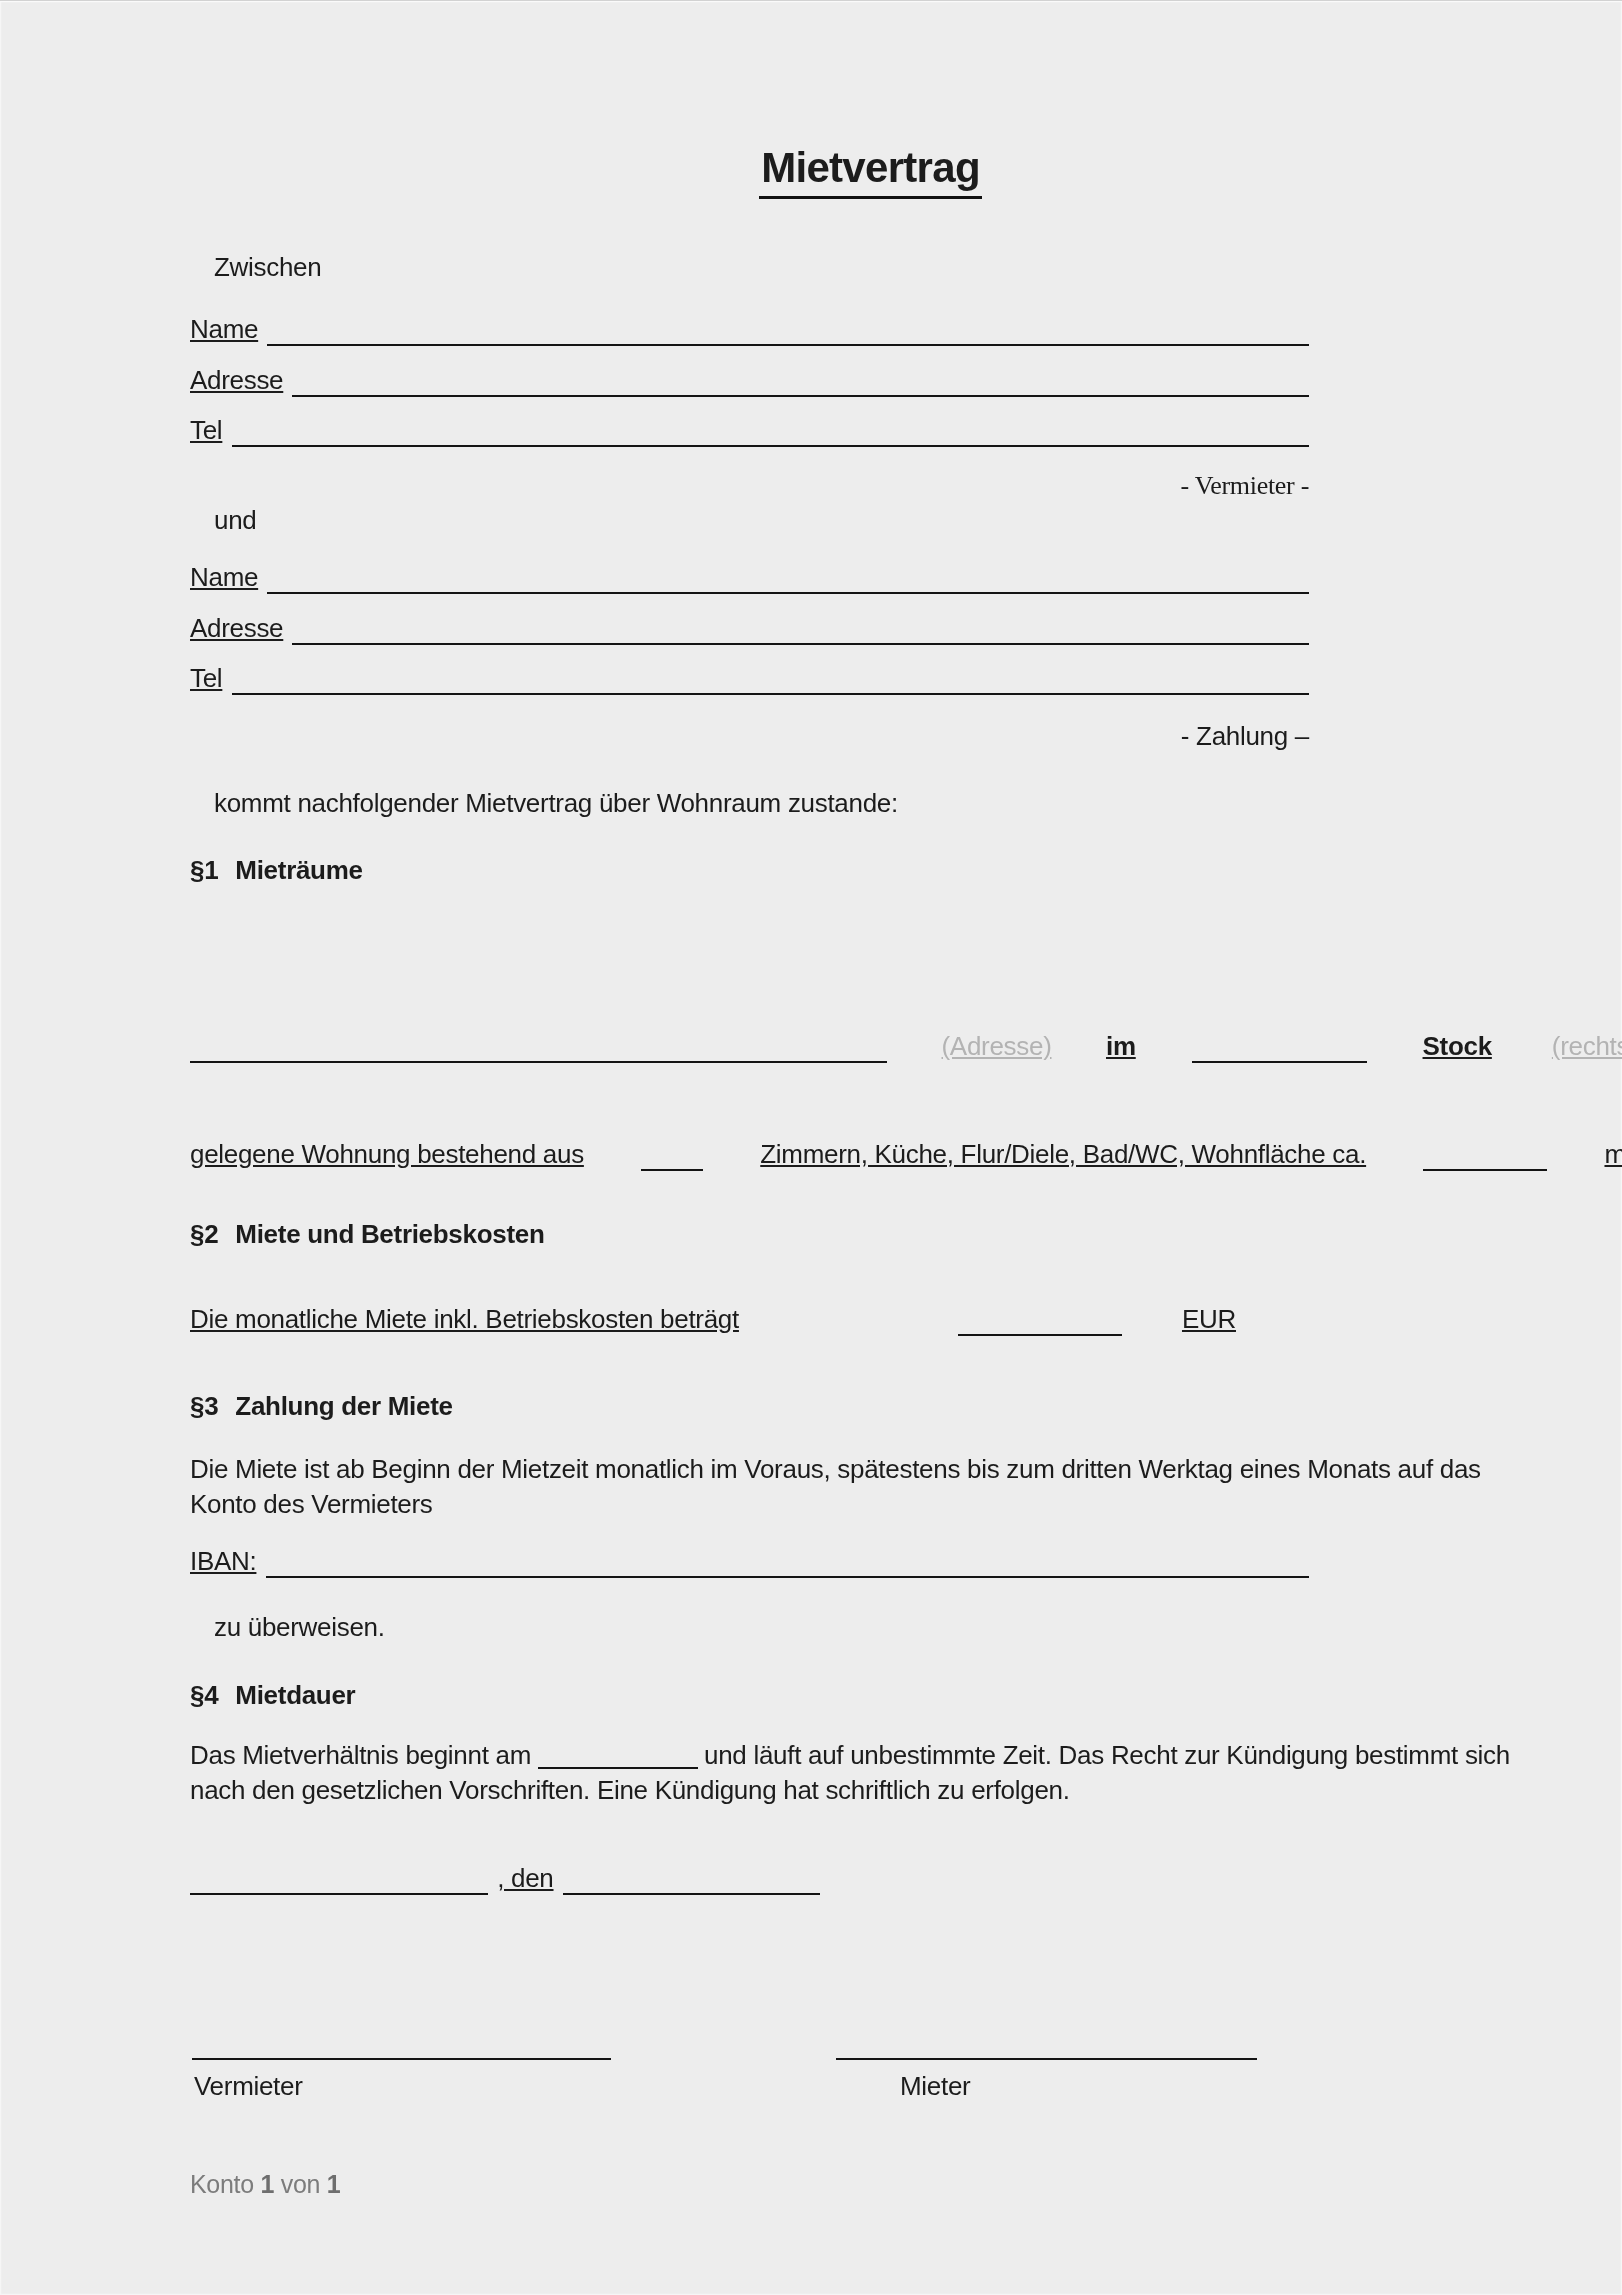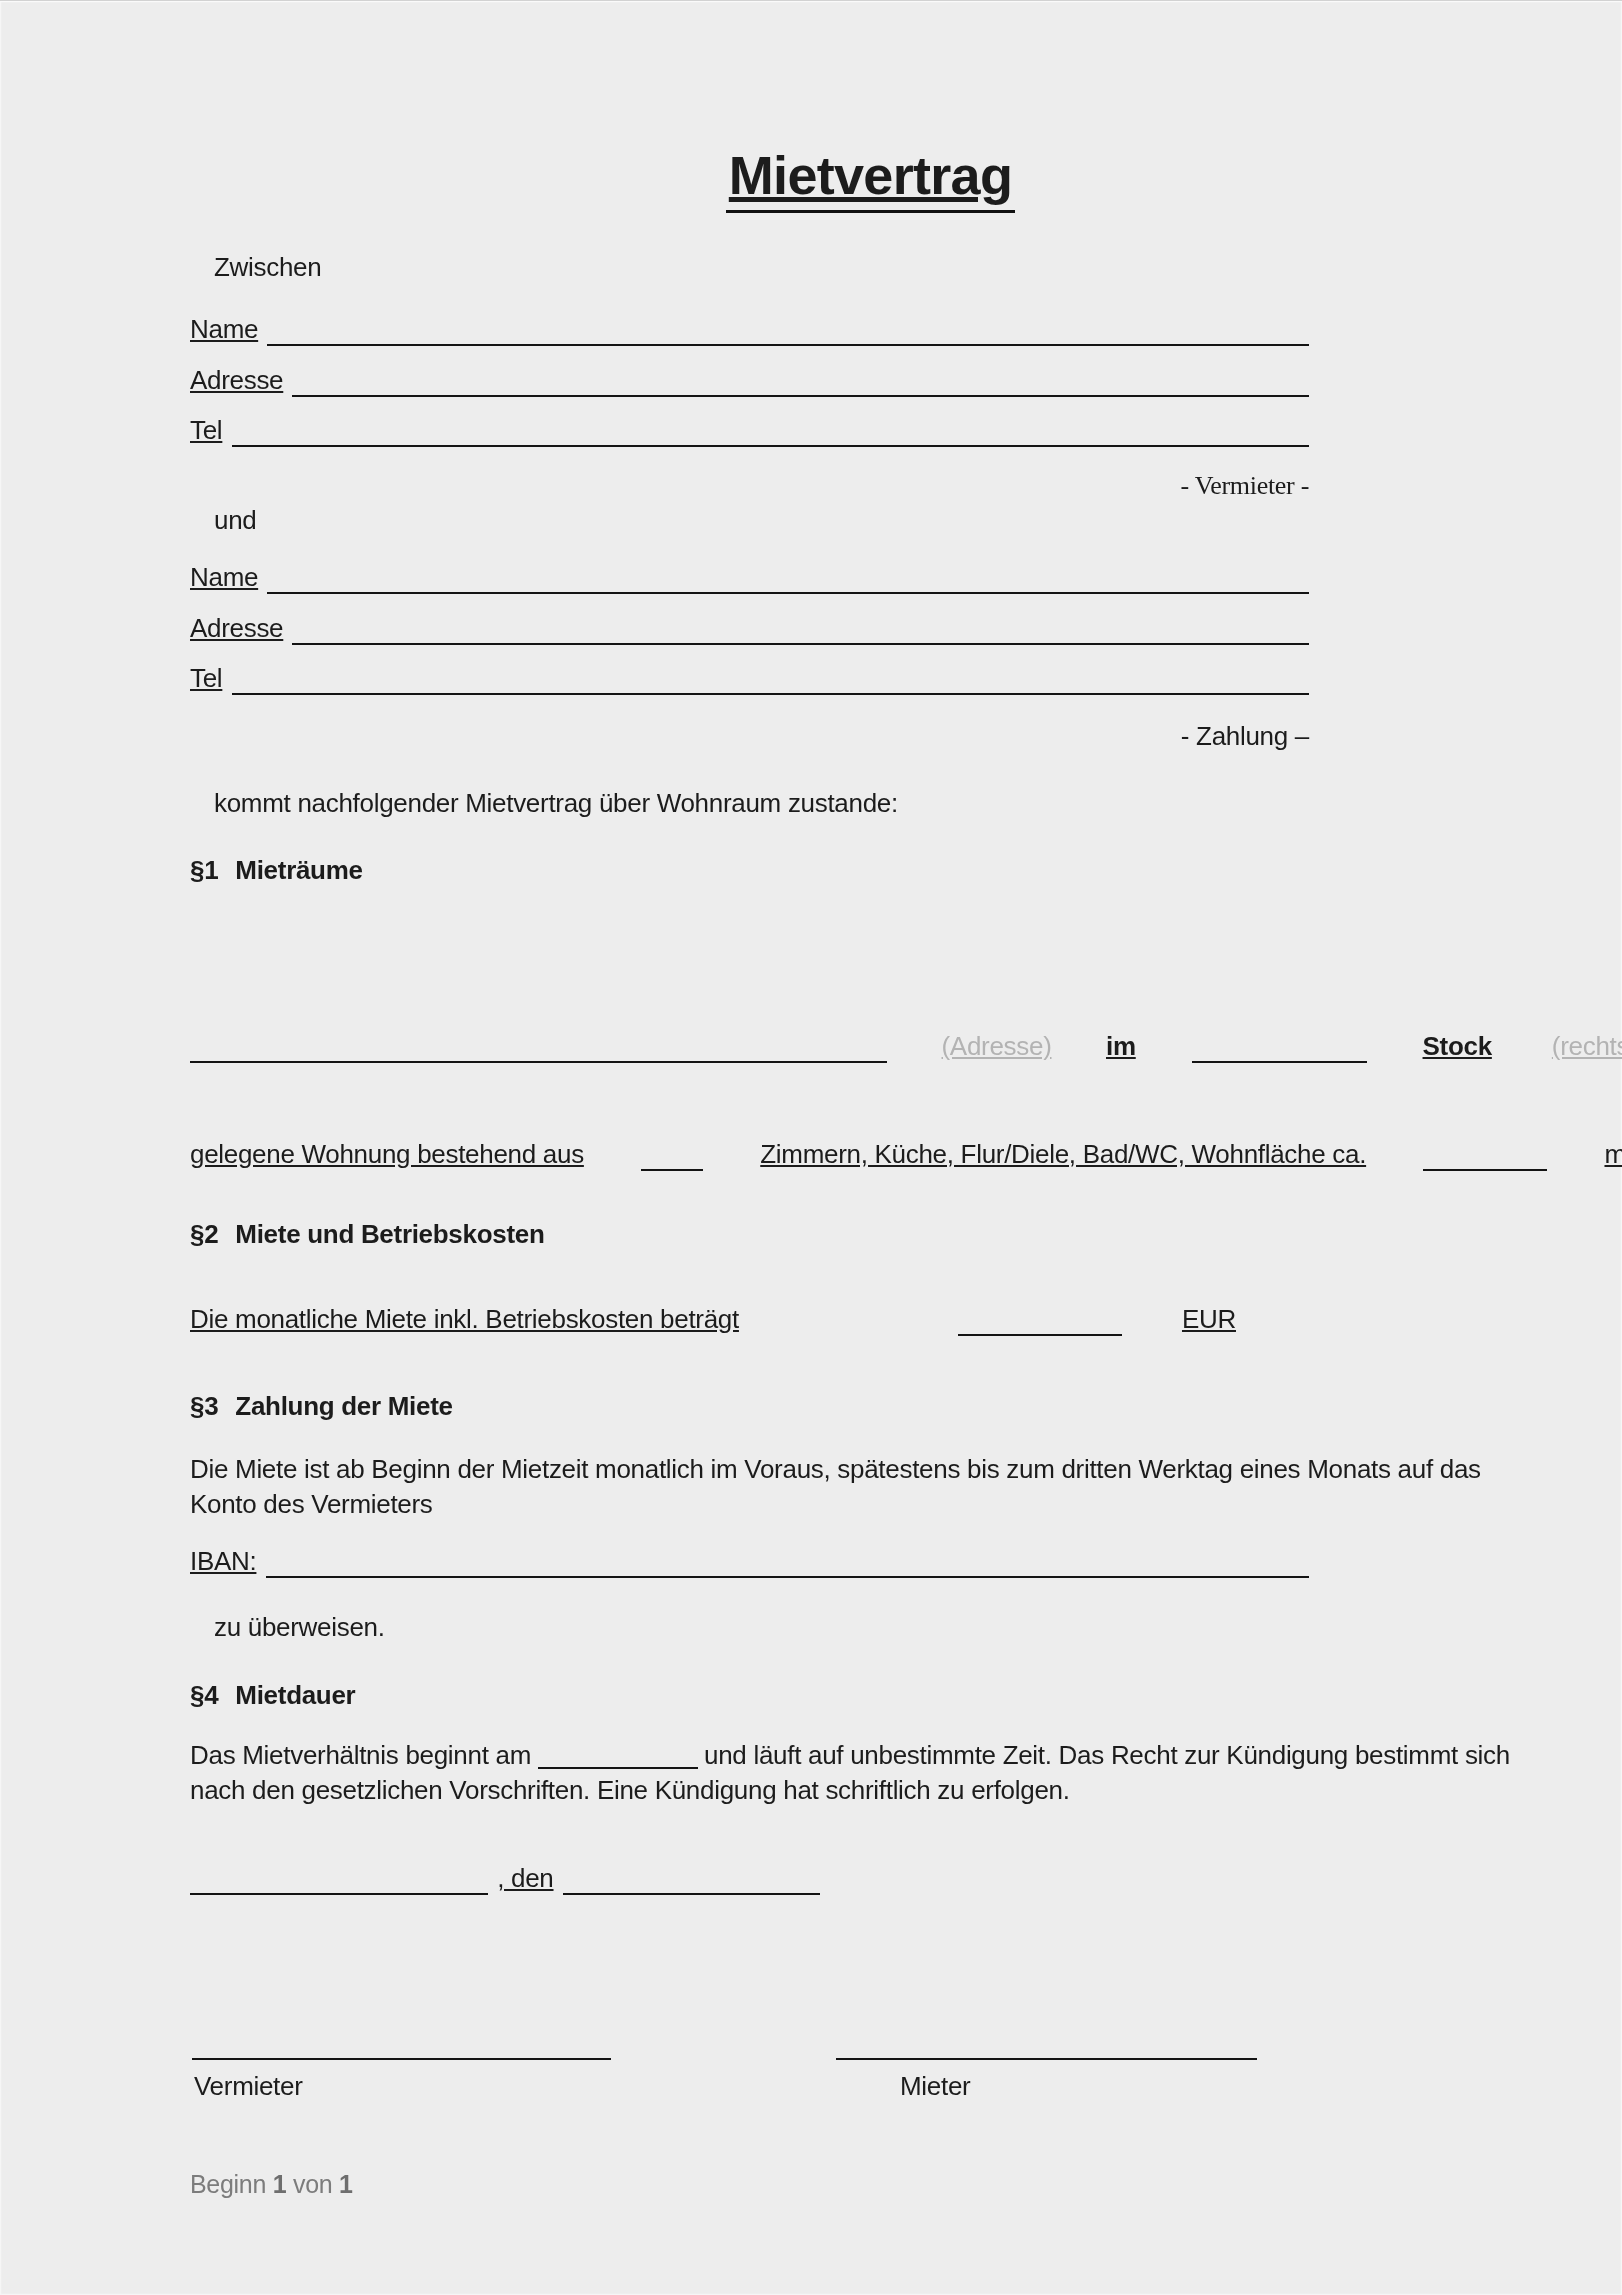--- a/index.html
+++ b/index.html
@@ -19,26 +19,25 @@
     box-shadow: inset 0 1.3px 0 #fafafa,
                 inset 1.3px 0 0 #f6f6f6,
                 inset -1.3px 0 0 #f6f6f6,
                 inset 0 -1.3px 0 #f6f6f6;
   }
   .abs { position: absolute; }
   .text { line-height: 31px; margin-left: 24px; }
   .title-wrap { left: 190px; top: 143px; width: 1361px; text-align: center; }
   .title {
     display: inline-block;
-    font-size: 54px;
+    font-size: 42px;
     font-weight: bold;
     letter-spacing: -0.7px;
     border-bottom: 3.9px solid #111;
     padding: 0 2.6px 3.9px 2.6px;
-    text-decoration: underline;
   }
   .frow { display: flex; align-items: flex-end; left: 190px; width: 1119px; }
   .frow .lbl { line-height: 33px; margin-right: 9.2px; white-space: nowrap; text-decoration: underline; }
   .fill { align-self: stretch; border-bottom: 2.6px solid #141414; }
   .fill.grow { flex: 1 1 auto; }
   .role { left: 190px; width: 1119px; text-align: right; line-height: 31px; }
   .h { left: 190px; font-weight: bold; line-height: 31px; }
   .h .num { margin-right: 17px; }
   .para { left: 190px; width: 1361px; line-height: 35px; }
   .hint { color: #b3b3b3; white-space: nowrap; }
@@ -153,20 +152,20 @@
     <span class="lbl" style="margin:0 9.2px;">, den</span>
     <span class="fill" style="flex:0 0 257px;"></span>
   </div>
 
   <div class="abs sig-line" style="left:192px; top:2057px; width:419px;"></div>
   <div class="abs sig-label" style="left:194px; top:2070px;">Vermieter</div>
   <div class="abs sig-line" style="left:836px; top:2057px; width:421px;"></div>
   <div class="abs sig-label" style="left:900px; top:2070px;">Mieter</div>
 
   <div class="abs footer">
-    <span>Beginn</span>
+    <span>Konto</span>
     <span class="pg">1</span>
     <span>von</span>
     <span class="pg">1</span>
   </div>
 
 </div>
 
 
 </body></html>

